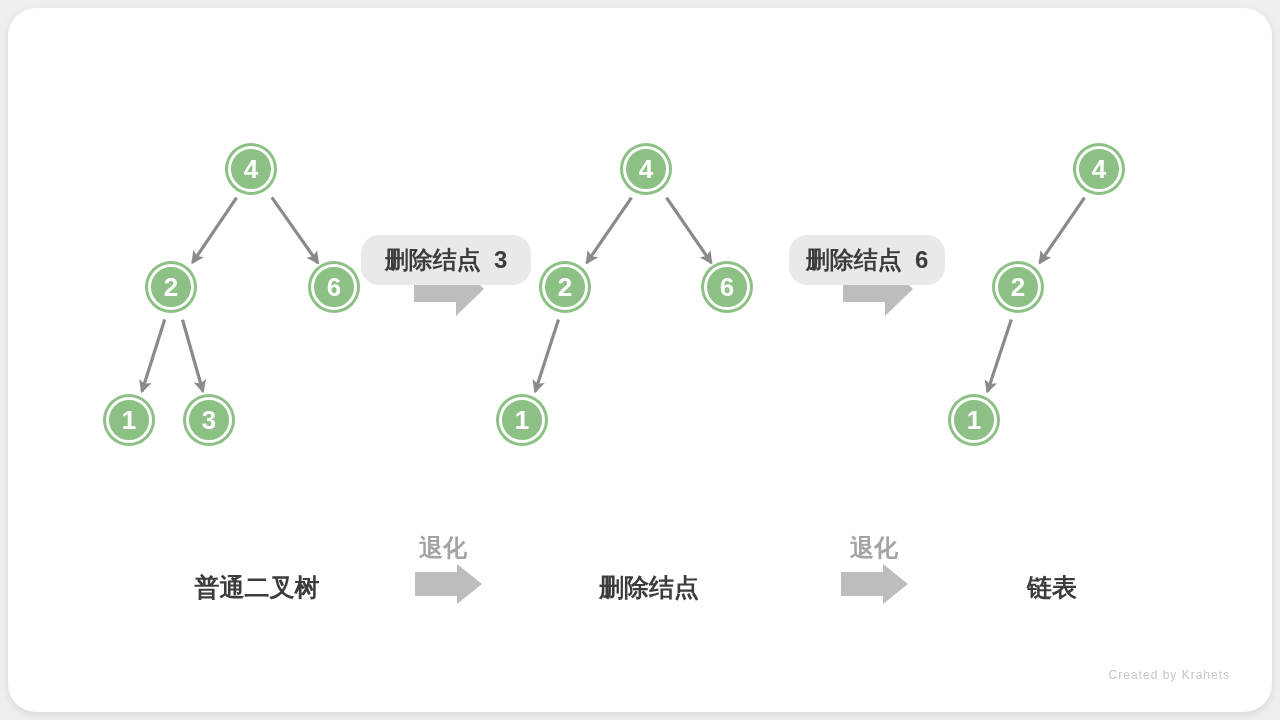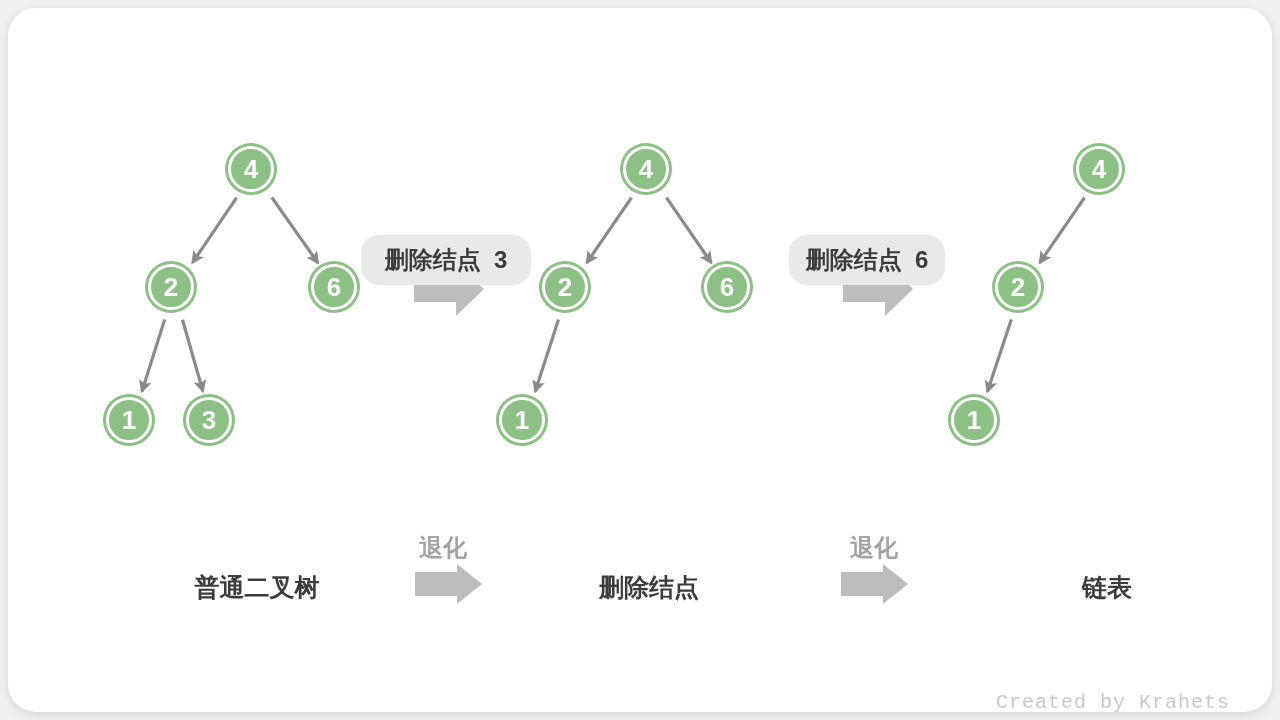--- a/index.html
+++ b/index.html
@@ -57,23 +57,23 @@
     position:absolute;top:524px;transform:translateX(-50%);
     font-size:24px;font-weight:bold;color:var(--degrade-text);
     white-space:nowrap;
   }
   .caption{
     position:absolute;top:563px;transform:translateX(-50%);
     font-size:25px;font-weight:bold;color:var(--caption-text);
     white-space:nowrap;
   }
   .watermark{
-    position:absolute;top:683px;right:42px;
-    font-family:Liberation Mono, monospace;
-    font-size:20px;letter-spacing:1px;color:var(--watermark-text);
+    position:absolute;top:660px;right:42px;
+    font-family:Liberation Sans, sans-serif;
+    font-size:12px;letter-spacing:1px;color:var(--watermark-text);
     white-space:nowrap;
   }
 </style>
 </head>
 <body>
 
 <div class="stage">
   <div class="card">
 
     <svg class="overlay" viewBox="0 0 1280 720">
@@ -142,18 +142,18 @@
       </div>
 
     <div class="badge" style="left:353px;width:170px">删除结点  3</div>
     <div class="badge" style="left:781px;width:156px">删除结点  6</div>
 
     <div class="degrade" style="left:435px">退化</div>
     <div class="degrade" style="left:866px">退化</div>
 
     <div class="caption" style="left:249px">普通二叉树</div>
     <div class="caption" style="left:641px">删除结点</div>
-    <div class="caption" style="left:1099px">链表</div>
+    <div class="caption" style="left:1044px">链表</div>
 
     <div class="watermark">Created by Krahets</div>
 
   </div>
 </div>
 
 </body></html>

